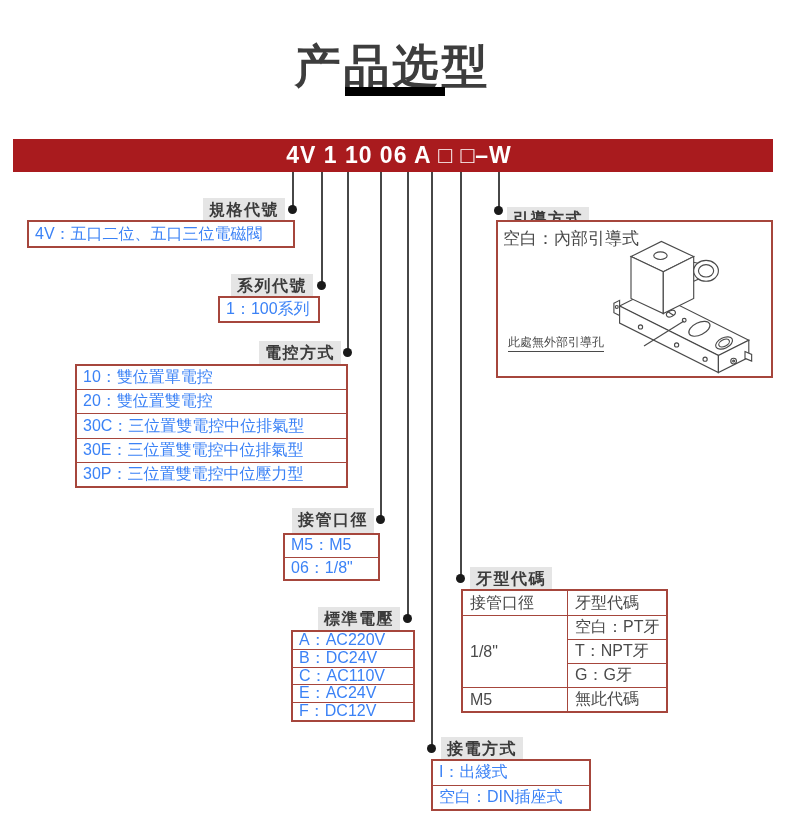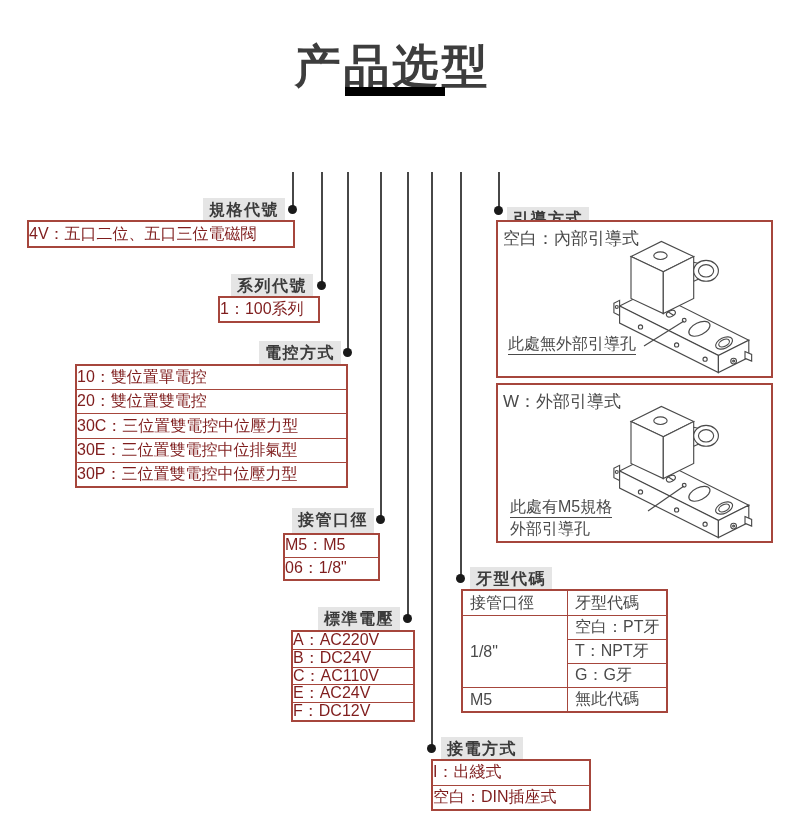--- a/index.html
+++ b/index.html
@@ -16,35 +16,35 @@
                padding-left:12px;box-sizing:border-box;}
   
   .vline{position:absolute;width:1.5px;background:#474747;}
   .dot{position:absolute;width:9px;height:9px;border-radius:50%;background:#1a1a1a;}
   
   .sec-label{position:absolute;background:#e5e5e5;color:#3b3b3b;font-size:16px;font-weight:bold;
              letter-spacing:1.5px;padding:2px 6px;white-space:nowrap;}
   
   .rbox{position:absolute;border:2px solid #a6463c;background:#ffffff;box-sizing:border-box;
         display:flex;flex-direction:column;}
-  .rbox .row{flex:1;display:flex;align-items:center;padding-left:0;font-size:16px;
-             color:#7f1d1d;white-space:nowrap;overflow:hidden;}
+  .rbox .row{flex:1;display:flex;align-items:center;padding-left:6px;font-size:16px;
+             color:#3b82f6;white-space:nowrap;overflow:hidden;}
   .rbox .row + .row{border-top:1.5px solid #a6463c;}
   
   .ttable{position:absolute;border:2px solid #a6463c;background:#fff;box-sizing:border-box;
           display:grid;grid-template-columns:104px 1fr;grid-template-rows:repeat(5,1fr);}
   .ttable .cell{display:flex;align-items:center;padding-left:7px;font-size:16px;color:#4a4a4a;
                 box-sizing:border-box;white-space:nowrap;overflow:hidden;}
   .ttable .bt{border-top:1.5px solid #a6463c;}
   .ttable .bl{border-left:1.5px solid #a6463c;}
   .span3{grid-row:2 / span 3;grid-column:1;}
   
   .pilot-box{position:absolute;border:2px solid #a6463c;background:#fff;box-sizing:border-box;}
   .pilot-title{position:absolute;left:5px;top:5px;font-size:17px;color:#4a4a4a;white-space:nowrap;}
-  .pilot-note{position:absolute;font-size:16px;color:#4a4a4a;white-space:nowrap;}
+  .pilot-note{position:absolute;font-size:12px;color:#4a4a4a;white-space:nowrap;}
   .underlined{border-bottom:1.2px solid #4a4a4a;padding-bottom:2px;}
   .pilot-svg{position:absolute;left:0;top:0;}
   svg .ln{stroke:#4a4a4a;stroke-width:1.2;fill:none;}
   svg .face{stroke:#4a4a4a;stroke-width:1.2;fill:#ffffff;}
 </style>
 </head>
 <body>
 
 <div id="page">
 
@@ -82,20 +82,23 @@
         <circle class="ln" cx="98" cy="136" r="2.2"></circle>
         <circle class="ln" cx="128" cy="138" r="3"></circle>
         <circle class="ln" cx="128" cy="138" r="1"></circle>
       </g>
     </defs>
   </svg>
 
   <div class="page-title">产品选型</div>
   <div class="title-bar"></div>
 
+  <div class="banner">
+    <div class="banner-code">4V 1 10 06 A □ □–W</div>
+  </div>
 
   <div class="vline" style="left:292px;top:172px;height:37px"></div>
   <div class="vline" style="left:321px;top:172px;height:114px"></div>
   <div class="vline" style="left:347px;top:172px;height:181px"></div>
   <div class="vline" style="left:380px;top:172px;height:348px"></div>
   <div class="vline" style="left:407px;top:172px;height:447px"></div>
   <div class="vline" style="left:431px;top:172px;height:577px"></div>
   <div class="vline" style="left:460px;top:172px;height:407px"></div>
   <div class="vline" style="left:498px;top:172px;height:39px"></div>
 
@@ -121,21 +124,21 @@
     <div class="row">4V：五口二位、五口三位電磁閥</div>
   </div>
 
   <div class="rbox" style="left:218px;top:296px;width:102px;height:27px">
     <div class="row">1：100系列</div>
   </div>
 
   <div class="rbox" style="left:75px;top:364px;width:273px;height:124px">
     <div class="row">10：雙位置單電控</div>
     <div class="row">20：雙位置雙電控</div>
-    <div class="row">30C：三位置雙電控中位壓力型</div>
+    <div class="row">30C：三位置雙電控中位排氣型</div>
     <div class="row">30E：三位置雙電控中位排氣型</div>
     <div class="row">30P：三位置雙電控中位壓力型</div>
   </div>
 
   <div class="rbox" style="left:283px;top:533px;width:97px;height:48px">
     <div class="row">M5：M5</div>
     <div class="row">06：1/8"</div>
   </div>
 
   <div class="rbox" style="left:291px;top:630px;width:124px;height:92px">
@@ -168,29 +171,14 @@
           <use href="#valve"></use>
         </g>
       <line class="ln" x1="146" y1="124" x2="186" y2="99"></line>
     </svg>
     <div class="pilot-title">空白：內部引導式</div>
     <div class="pilot-note" style="left:10px;top:112px">
       <span class="underlined">此處無外部引導孔</span>
     </div>
   </div>
 
-  <div class="pilot-box" style="left:496px;top:383px;width:277px;height:160px">
-    <svg class="pilot-svg" width="273" height="156" viewBox="0 0 273 156">
-      <g transform="translate(114,10) scale(0.95)">
-          <use href="#valve"></use>
-        </g>
-      <line class="ln" x1="150" y1="126" x2="186" y2="101"></line>
-    </svg>
-    <div class="pilot-title">W：外部引導式</div>
-    <div class="pilot-note" style="left:12px;top:112px">
-      <span class="underlined">此處有M5規格</span>
-    </div>
-    <div class="pilot-note" style="left:12px;top:134px">
-      <span>外部引導孔</span>
-    </div>
-  </div>
 
 </div>
 
 </body></html>

